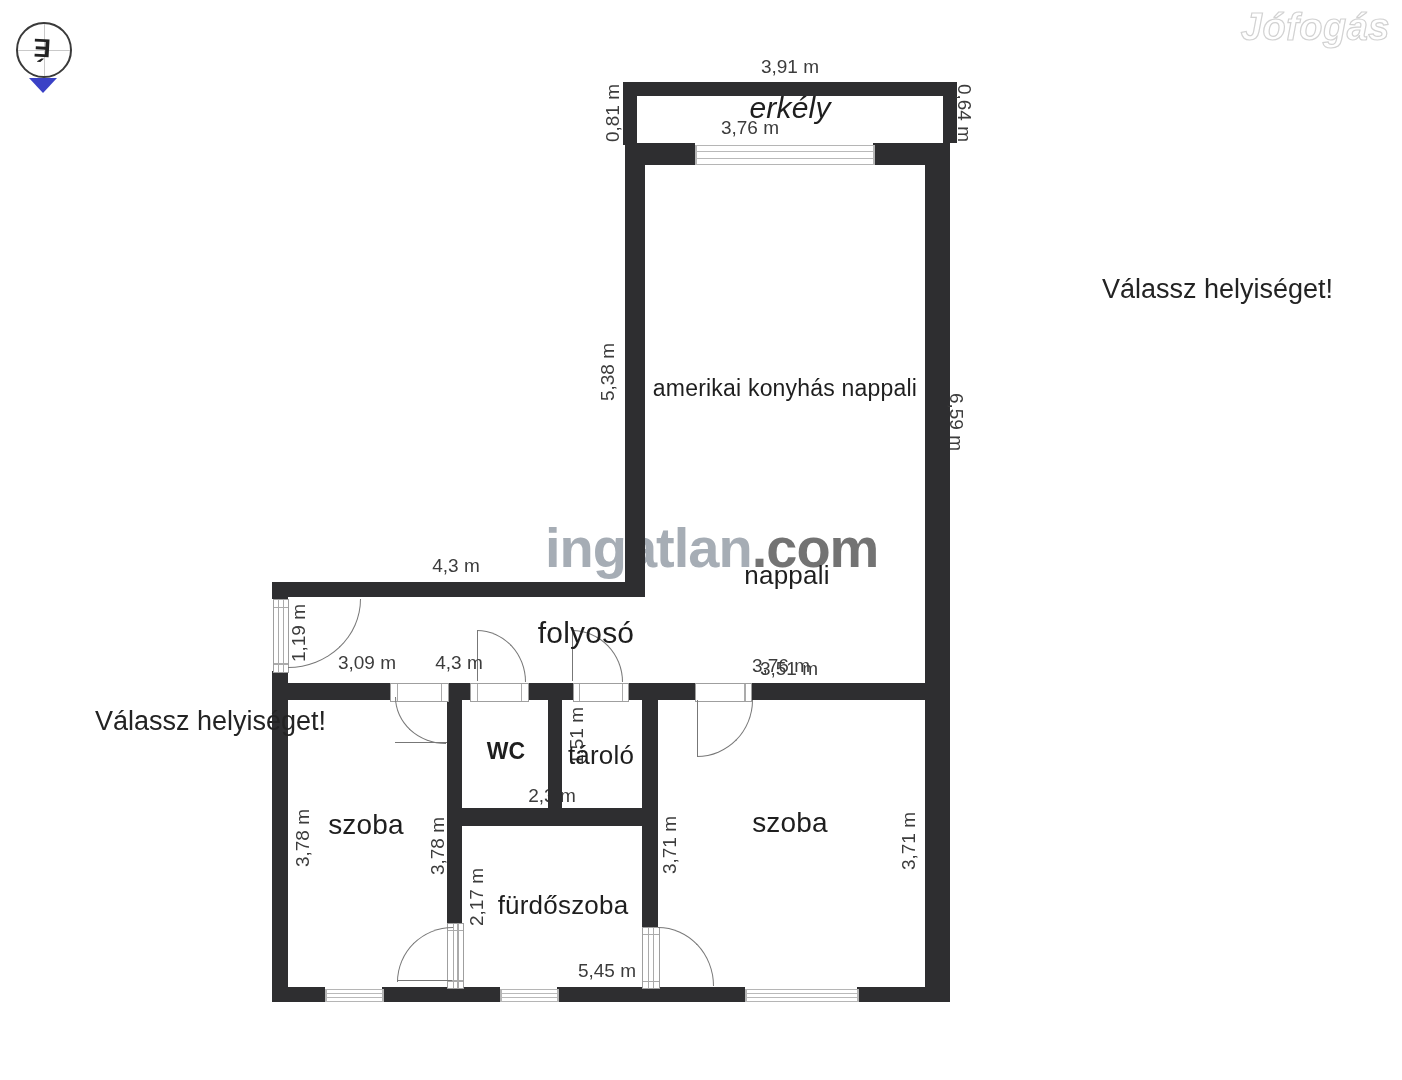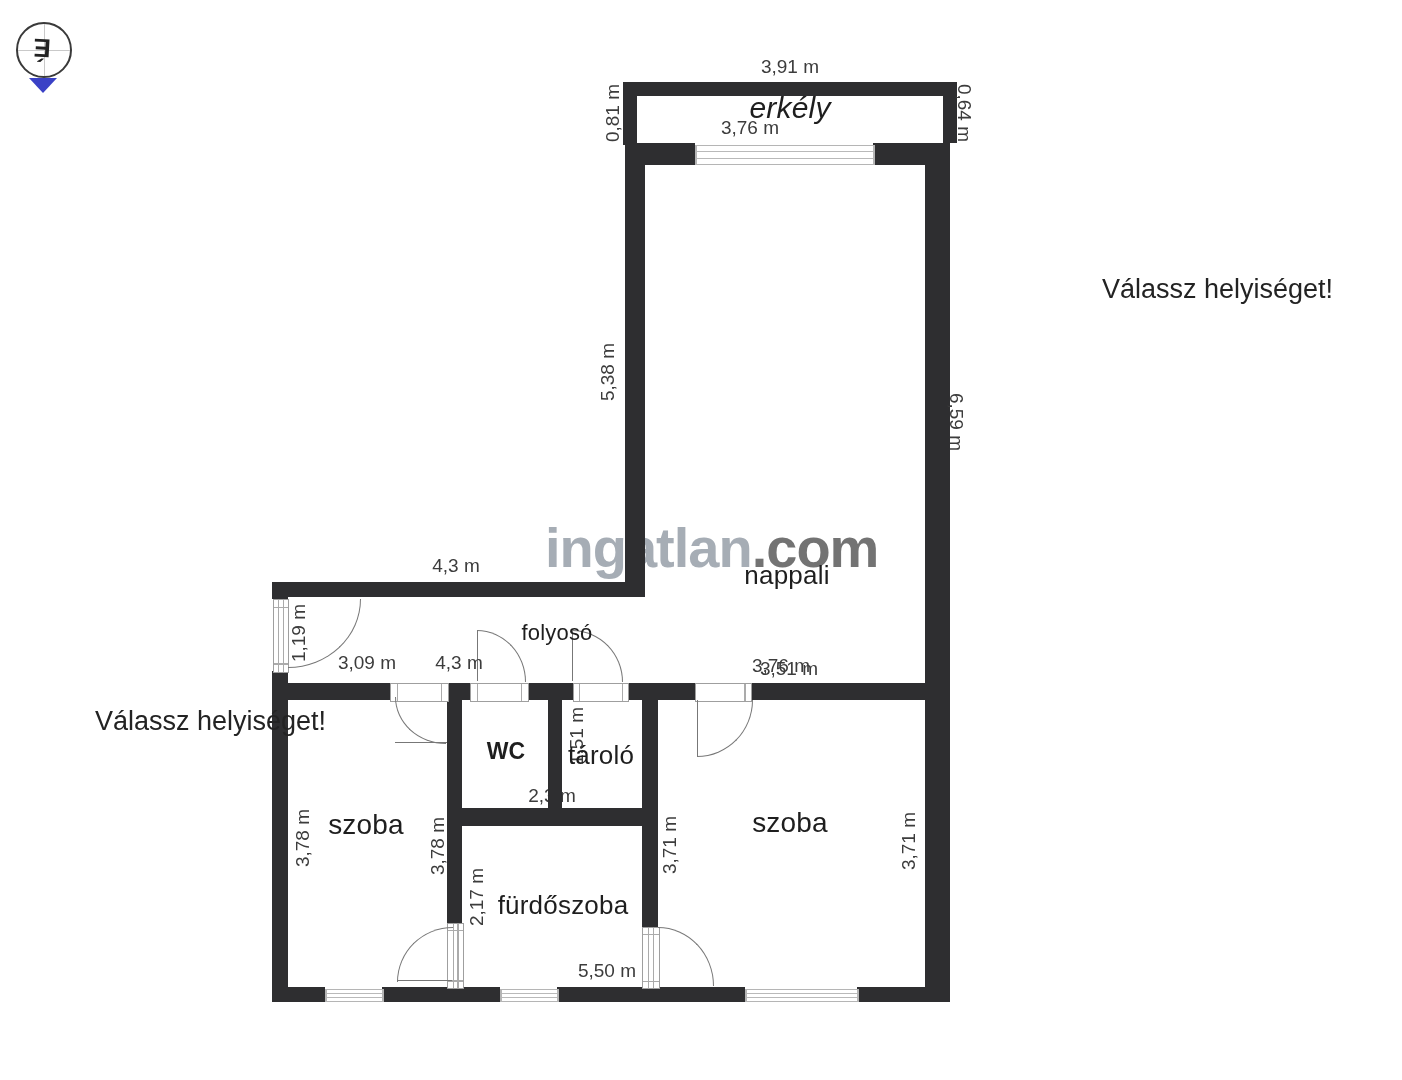--- a/index.html
+++ b/index.html
@@ -119,22 +119,23 @@
   <div class="leaf" style="left:477px;top:630px;width:1px;height:51px;"></div>
   <div class="arc tr" style="left:572px;top:630px;width:50px;height:51px;"></div>
   <div class="leaf" style="left:572px;top:630px;width:1px;height:51px;"></div>
   <div class="arc br" style="left:697px;top:700px;width:55px;height:56px;"></div>
   <div class="leaf" style="left:697px;top:700px;width:1px;height:56px;"></div>
   <div class="arc tl" style="left:397px;top:927px;width:55px;height:54px;"></div>
   <div class="leaf" style="left:397px;top:980px;width:55px;height:1px;"></div>
   <div class="arc tr" style="left:658px;top:927px;width:55px;height:58px;"></div>
 
   <div class="room label" style="left:790px;top:108px;font-size:30px;font-style:italic;">erkély</div>
+  <div class="room label" style="left:785px;top:388px;font-size:23px;">amerikai konyhás nappali</div>
   <div class="room label" style="left:787px;top:575px;font-size:26px;">nappali</div>
-  <div class="room label" style="left:557px;top:633px;font-size:22px;">folyosó</div>
+  <div class="room label" style="left:586px;top:633px;font-size:30px;">folyosó</div>
   <div class="room label" style="left:506px;top:751px;font-size:23px;font-weight:600;">WC</div>
   <div class="room label" style="left:601px;top:755px;font-size:26px;">tároló</div>
   <div class="room label" style="left:366px;top:825px;font-size:28px;">szoba</div>
   <div class="room label" style="left:563px;top:861px;font-size:26px;margin-top:44px;">fürdőszoba</div>
   <div class="room label" style="left:790px;top:823px;font-size:28px;">szoba</div>
 
   <div class="dim label" style="left:790px;top:67px;">3,91 m</div>
   <div class="dim label" style="left:750px;top:128px;">3,76 m</div>
   <div class="dim rl label" style="left:613px;top:113px;">0,81 m</div>
   <div class="dim rr label" style="left:964px;top:113px;">0,64 m</div>
@@ -146,28 +147,29 @@
   <div class="dim label" style="left:459px;top:663px;">4,3 m</div>
   <div class="dim label" style="left:781px;top:666px;">3,76 m</div>
   <div class="dim label" style="left:789px;top:669px;">3,51 m</div>
   <div class="dim rl under" style="position:absolute;left:577px;top:736px;">1,51 m</div>
   <div class="dim under" style="position:absolute;left:552px;top:796px;">2,3 m</div>
   <div class="dim rl label" style="left:303px;top:838px;">3,78 m</div>
   <div class="dim rl label" style="left:438px;top:846px;">3,78 m</div>
   <div class="dim rl label" style="left:477px;top:897px;">2,17 m</div>
   <div class="dim rl label" style="left:670px;top:845px;">3,71 m</div>
   <div class="dim rl label" style="left:909px;top:841px;">3,71 m</div>
-  <div class="dim label" style="left:607px;top:971px;">5,50 m</div>
+  <div class="dim label" style="left:607px;top:971px;">5,45 m</div>
 
   <div class="prompt top" style="left:95px;top:706px;position:absolute;">Válassz helyiséget!</div>
   <div class="prompt top" style="left:1102px;top:274px;position:absolute;">Válassz helyiséget!</div>
 
   <div class="compass top" style="position:absolute;">
     <div class="ring">
       <div class="hairv"></div>
       <div class="hairh"></div>
     </div>
     <div class="letter">É</div>
     <div class="tri"></div>
   </div>
 
+  <div class="wm-jofogas top">Jófogás</div>
 
 </div>
 
 </body></html>

